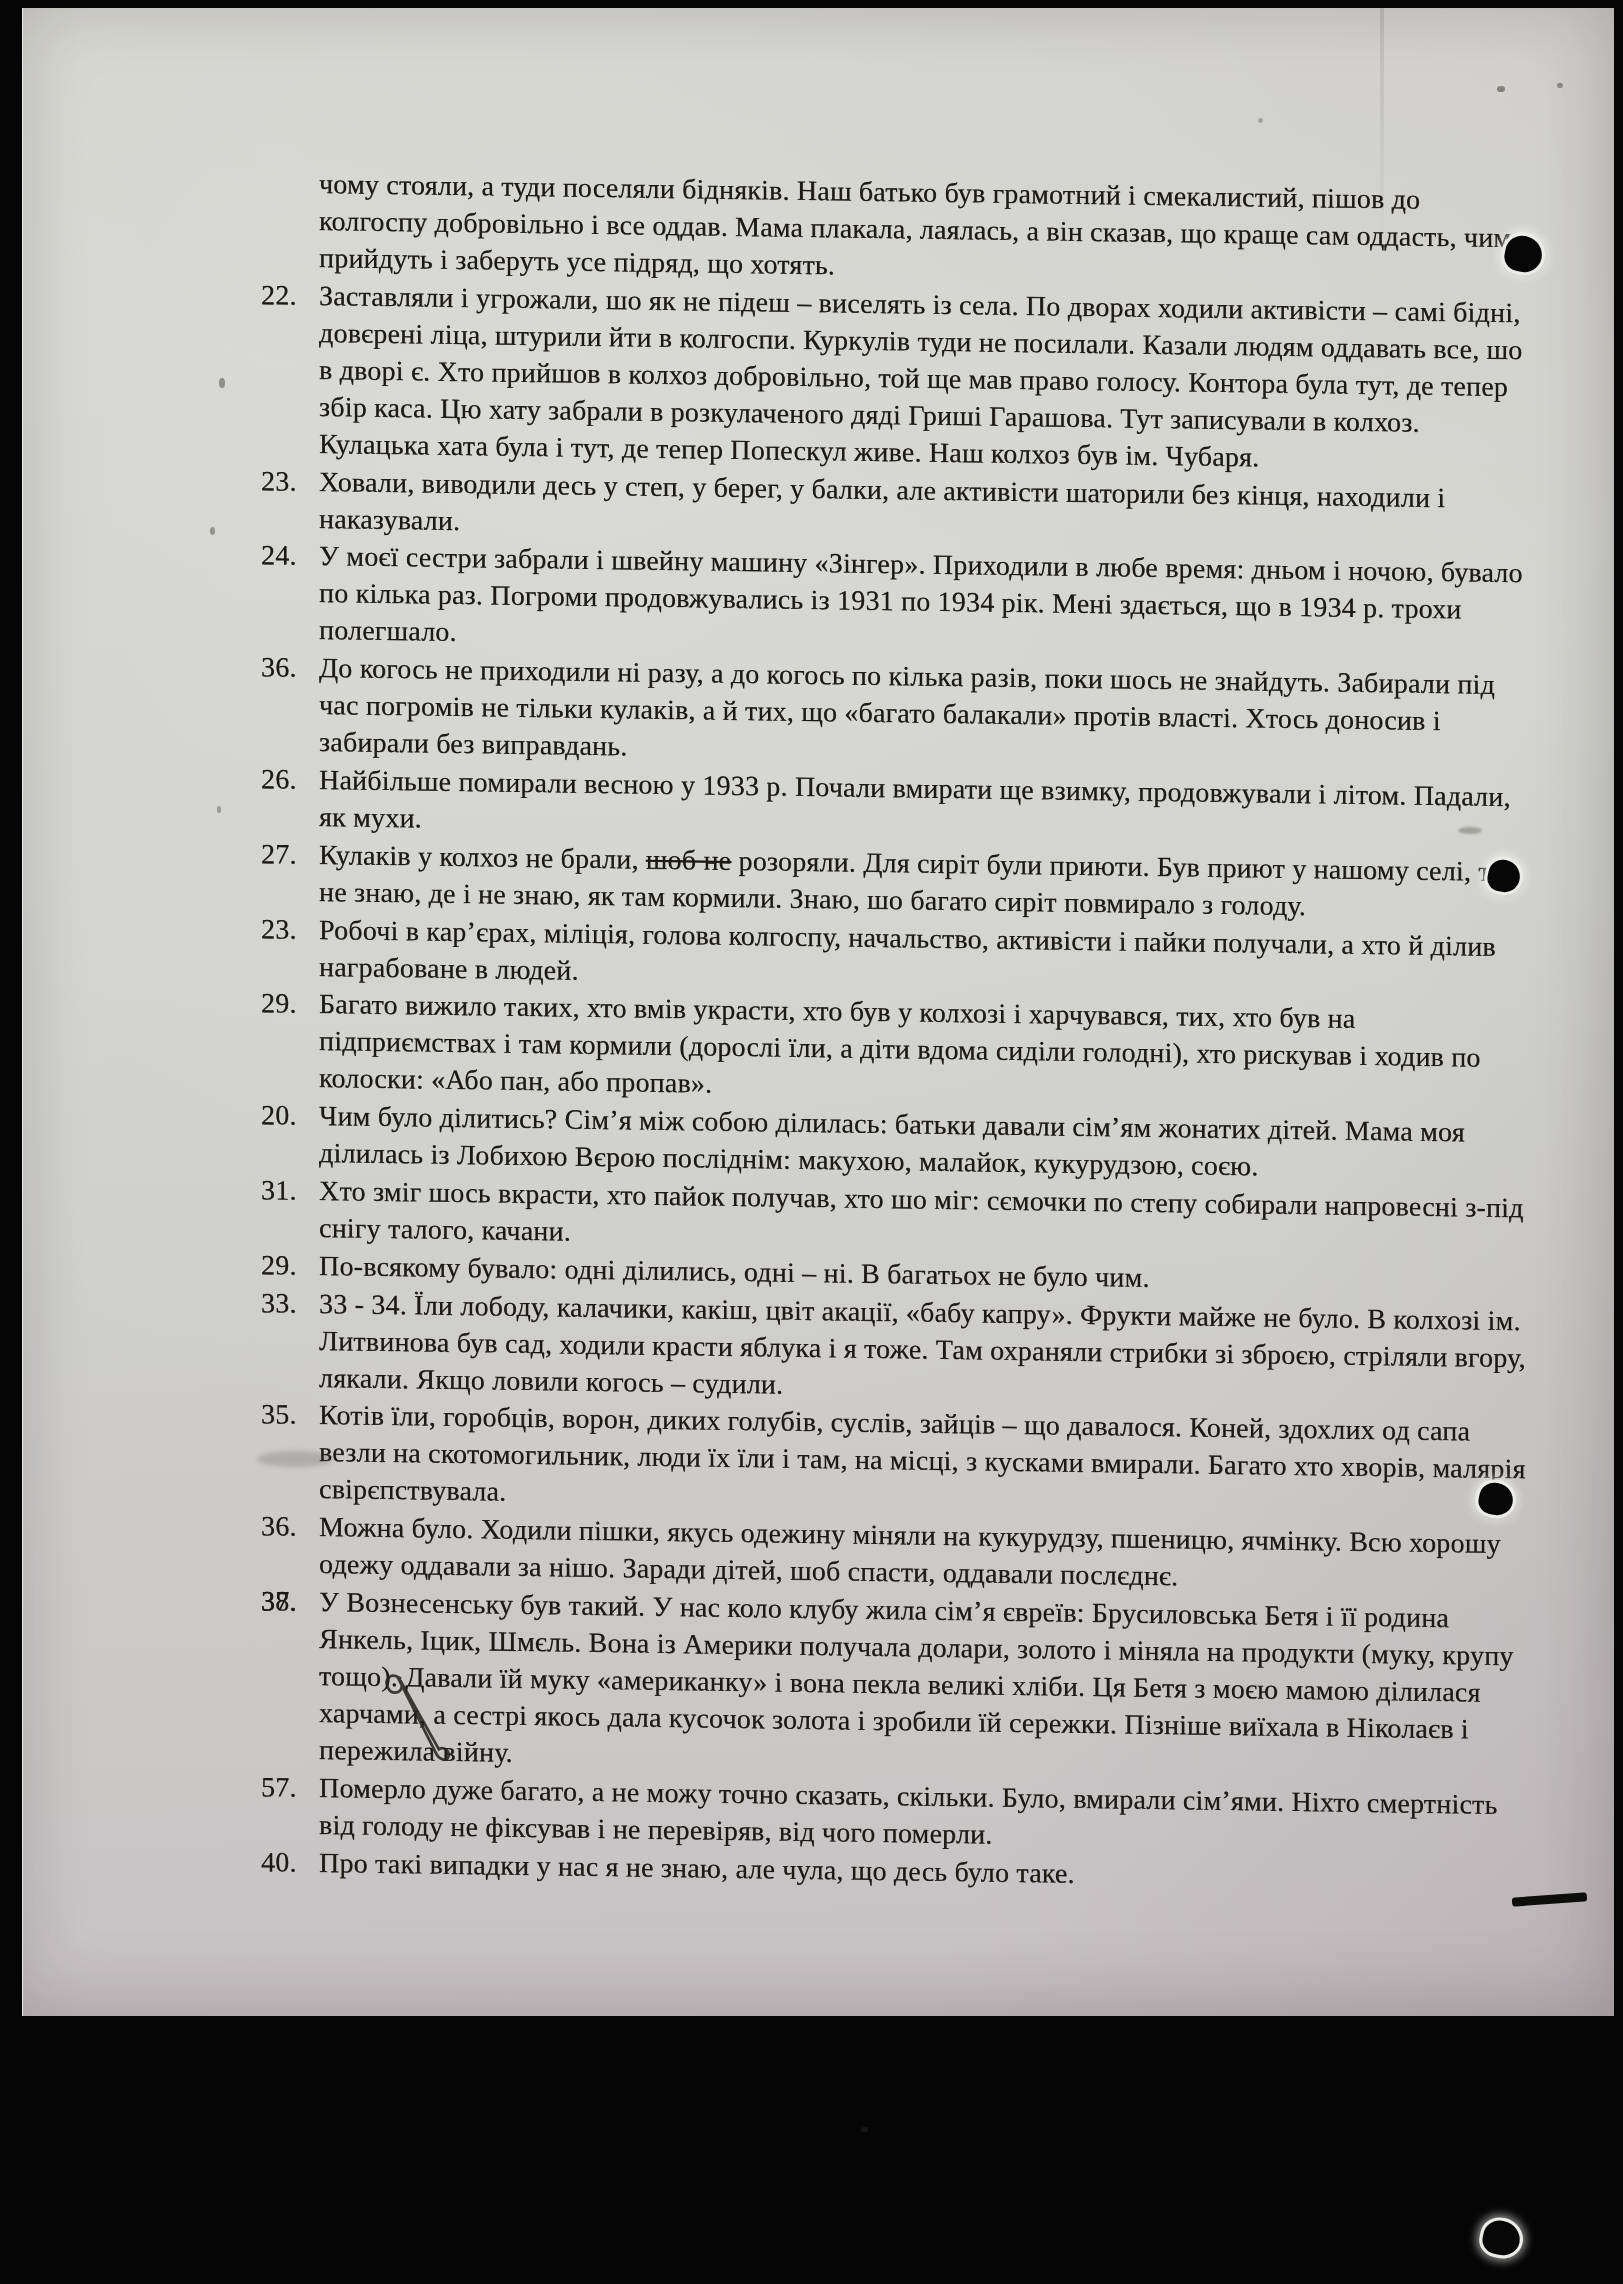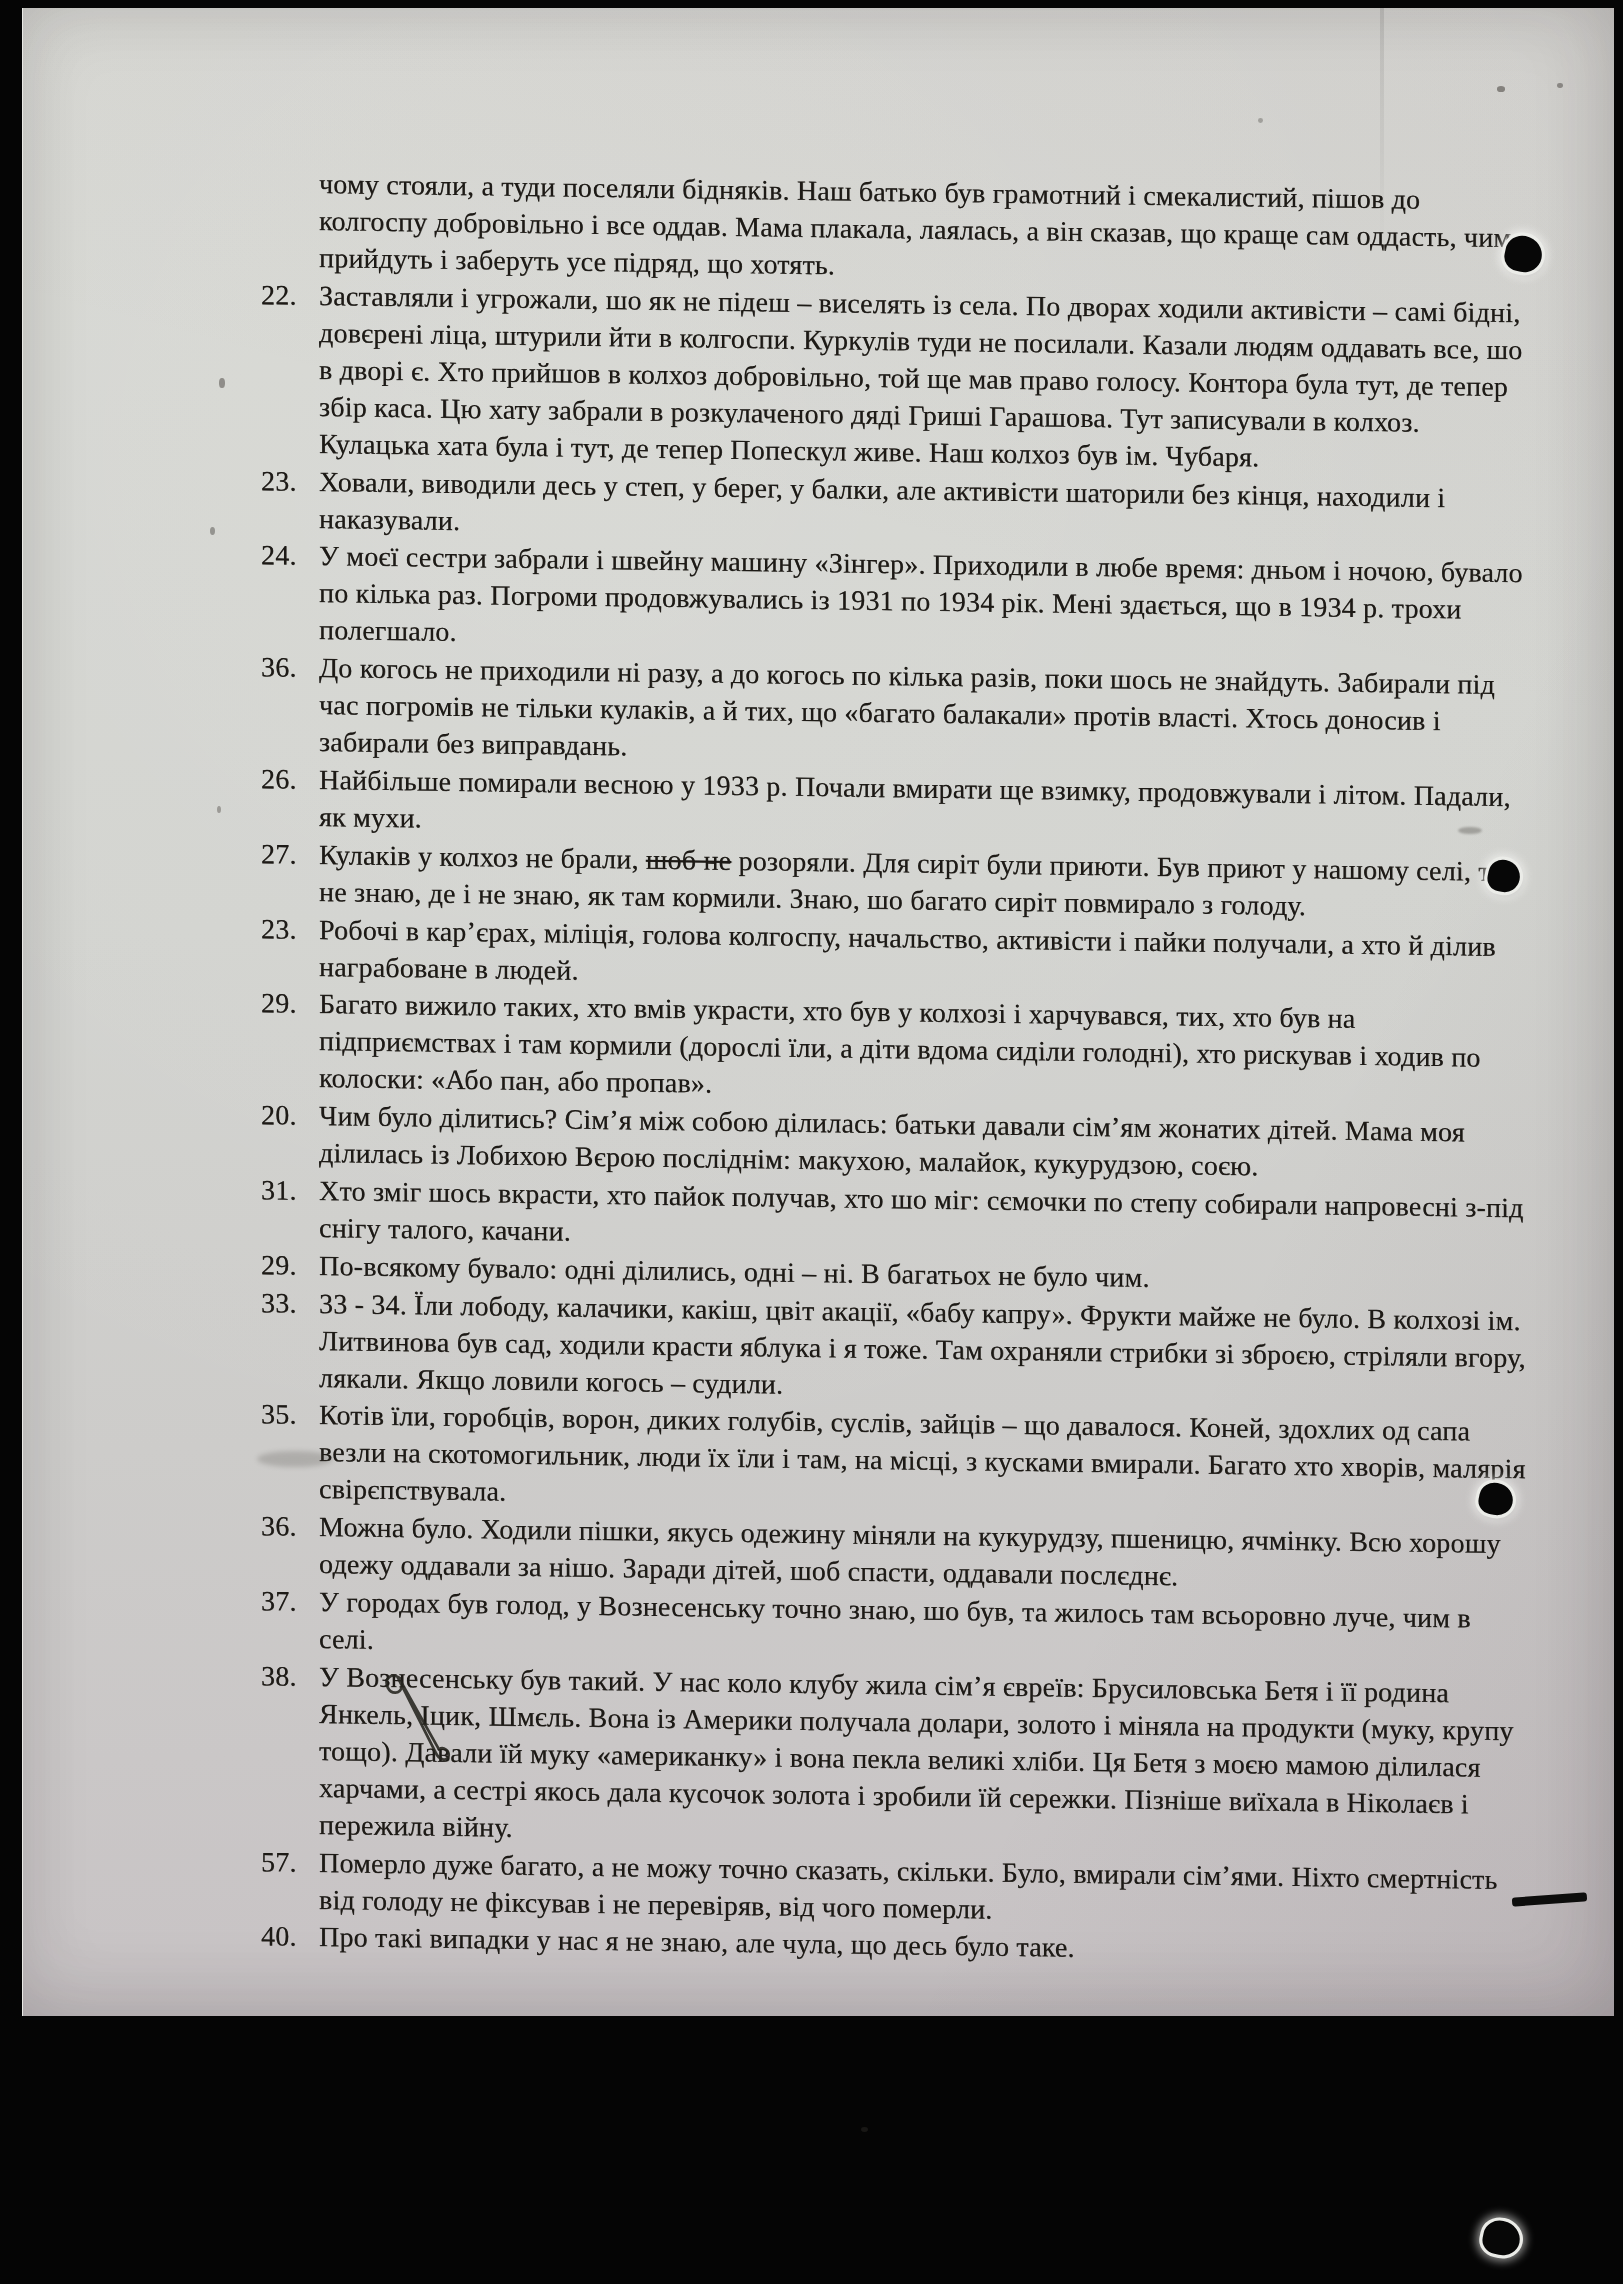--- a/index.html
+++ b/index.html
@@ -53,21 +53,21 @@
       <div class="item"><span class="num">26.</span><span><span>Найбільше помирали весною у 1933 р. Почали вмирати ще взимку, продовжували і літом. Падали, як мухи.</span></span></div>
       <div class="item"><span class="num">27.</span><span><span>Кулаків у колхоз не брали, </span><span class="strike">шоб не</span><span> розоряли. Для сиріт були приюти. Був приют у нашому селі, та не знаю, де і не знаю, як там кормили. Знаю, шо багато сиріт повмирало з голоду.</span></span></div>
       <div class="item"><span class="num">23.</span><span><span>Робочі в кар’єрах, міліція, голова колгоспу, начальство, активісти і пайки получали, а хто й ділив награбоване в людей.</span></span></div>
       <div class="item"><span class="num">29.</span><span><span>Багато вижило таких, хто вмів украсти, хто був у колхозі і харчувався, тих, хто був на підприємствах і там кормили (дорослі їли, а діти вдома сиділи голодні), хто рискував і ходив по колоски: «Або пан, або пропав».</span></span></div>
       <div class="item"><span class="num">20.</span><span><span>Чим було ділитись? Сім’я між собою ділилась: батьки давали сім’ям жонатих дітей. Мама моя ділилась із Лобихою Вєрою посліднім: макухою, малайок, кукурудзою, соєю.</span></span></div>
       <div class="item"><span class="num">31.</span><span><span>Хто зміг шось вкрасти, хто пайок получав, хто шо міг: сємочки по степу собирали напровесні з-під снігу талого, качани.</span></span></div>
       <div class="item"><span class="num">29.</span><span><span>По-всякому бувало: одні ділились, одні – ні. В багатьох не було чим.</span></span></div>
       <div class="item"><span class="num">33.</span><span><span>33 - 34. Їли лободу, калачики, какіш, цвіт акації, «бабу капру». Фрукти майже не було. В колхозі ім. Литвинова був сад, ходили красти яблука і я тоже. Там охраняли стрибки зі зброєю, стріляли вгору, лякали. Якщо ловили когось – судили.</span></span></div>
       <div class="item"><span class="num">35.</span><span><span>Котів їли, горобців, ворон, диких голубів, суслів, зайців – що давалося. Коней, здохлих од сапа везли на скотомогильник, люди їх їли і там, на місці, з кусками вмирали. Багато хто хворів, малярія свірєпствувала.</span></span></div>
       <div class="item"><span class="num">36.</span><span><span>Можна було. Ходили пішки, якусь одежину міняли на кукурудзу, пшеницю, ячмінку. Всю хорошу одежу оддавали за нішо. Заради дітей, шоб спасти, оддавали послєднє.</span></span></div>
-      <div class="item"><span class="num">37.</span><span><span>У городах був голод, у Вознесенську точно знаю, шо був, та жилось там всьоровно луче, чим в селі.</span></span></div>
+      <div class="item"><span class="num">37.</span></div>
       <div class="item"><span class="num">38.</span><span><span>У Вознесенську був такий. У нас коло клубу жила сім’я євреїв: Брусиловська Бетя і її родина Янкель, Іцик, Шмєль. Вона із Америки получала долари, золото і міняла на продукти (муку, крупу тощо). Давали їй муку «американку» і вона пекла великі хліби. Ця Бетя з моєю мамою ділилася харчами, а сестрі якось дала кусочок золота і зробили їй сережки. Пізніше виїхала в Ніколаєв і пережила війну.</span></span></div>
       <div class="item"><span class="num">57.</span><span><span>Померло дуже багато, а не можу точно сказать, скільки. Було, вмирали сім’ями. Ніхто смертність від голоду не фіксував і не перевіряв, від чого померли.</span></span></div>
       <div class="item"><span class="num">40.</span><span><span>Про такі випадки у нас я не знаю, але чула, що десь було таке.</span></span></div>
     </div>
 
   <svg class="pen-loop" viewBox="0 0 92 126" width="75" height="102" style="left: 359px; top: 1662px; width: 75px; height: 102px;">
     <path d="M22,10 C10,2 2,12 7,22 C11,30 22,30 24,21 C25,17 23,13 20,11
              L66,102 C70,111 80,114 82,106 C83,100 76,94 70,98 L24,16" fill="none" stroke="#26241f" stroke-width="3.4" stroke-linecap="round" opacity="0.88"></path>
   </svg>
 

